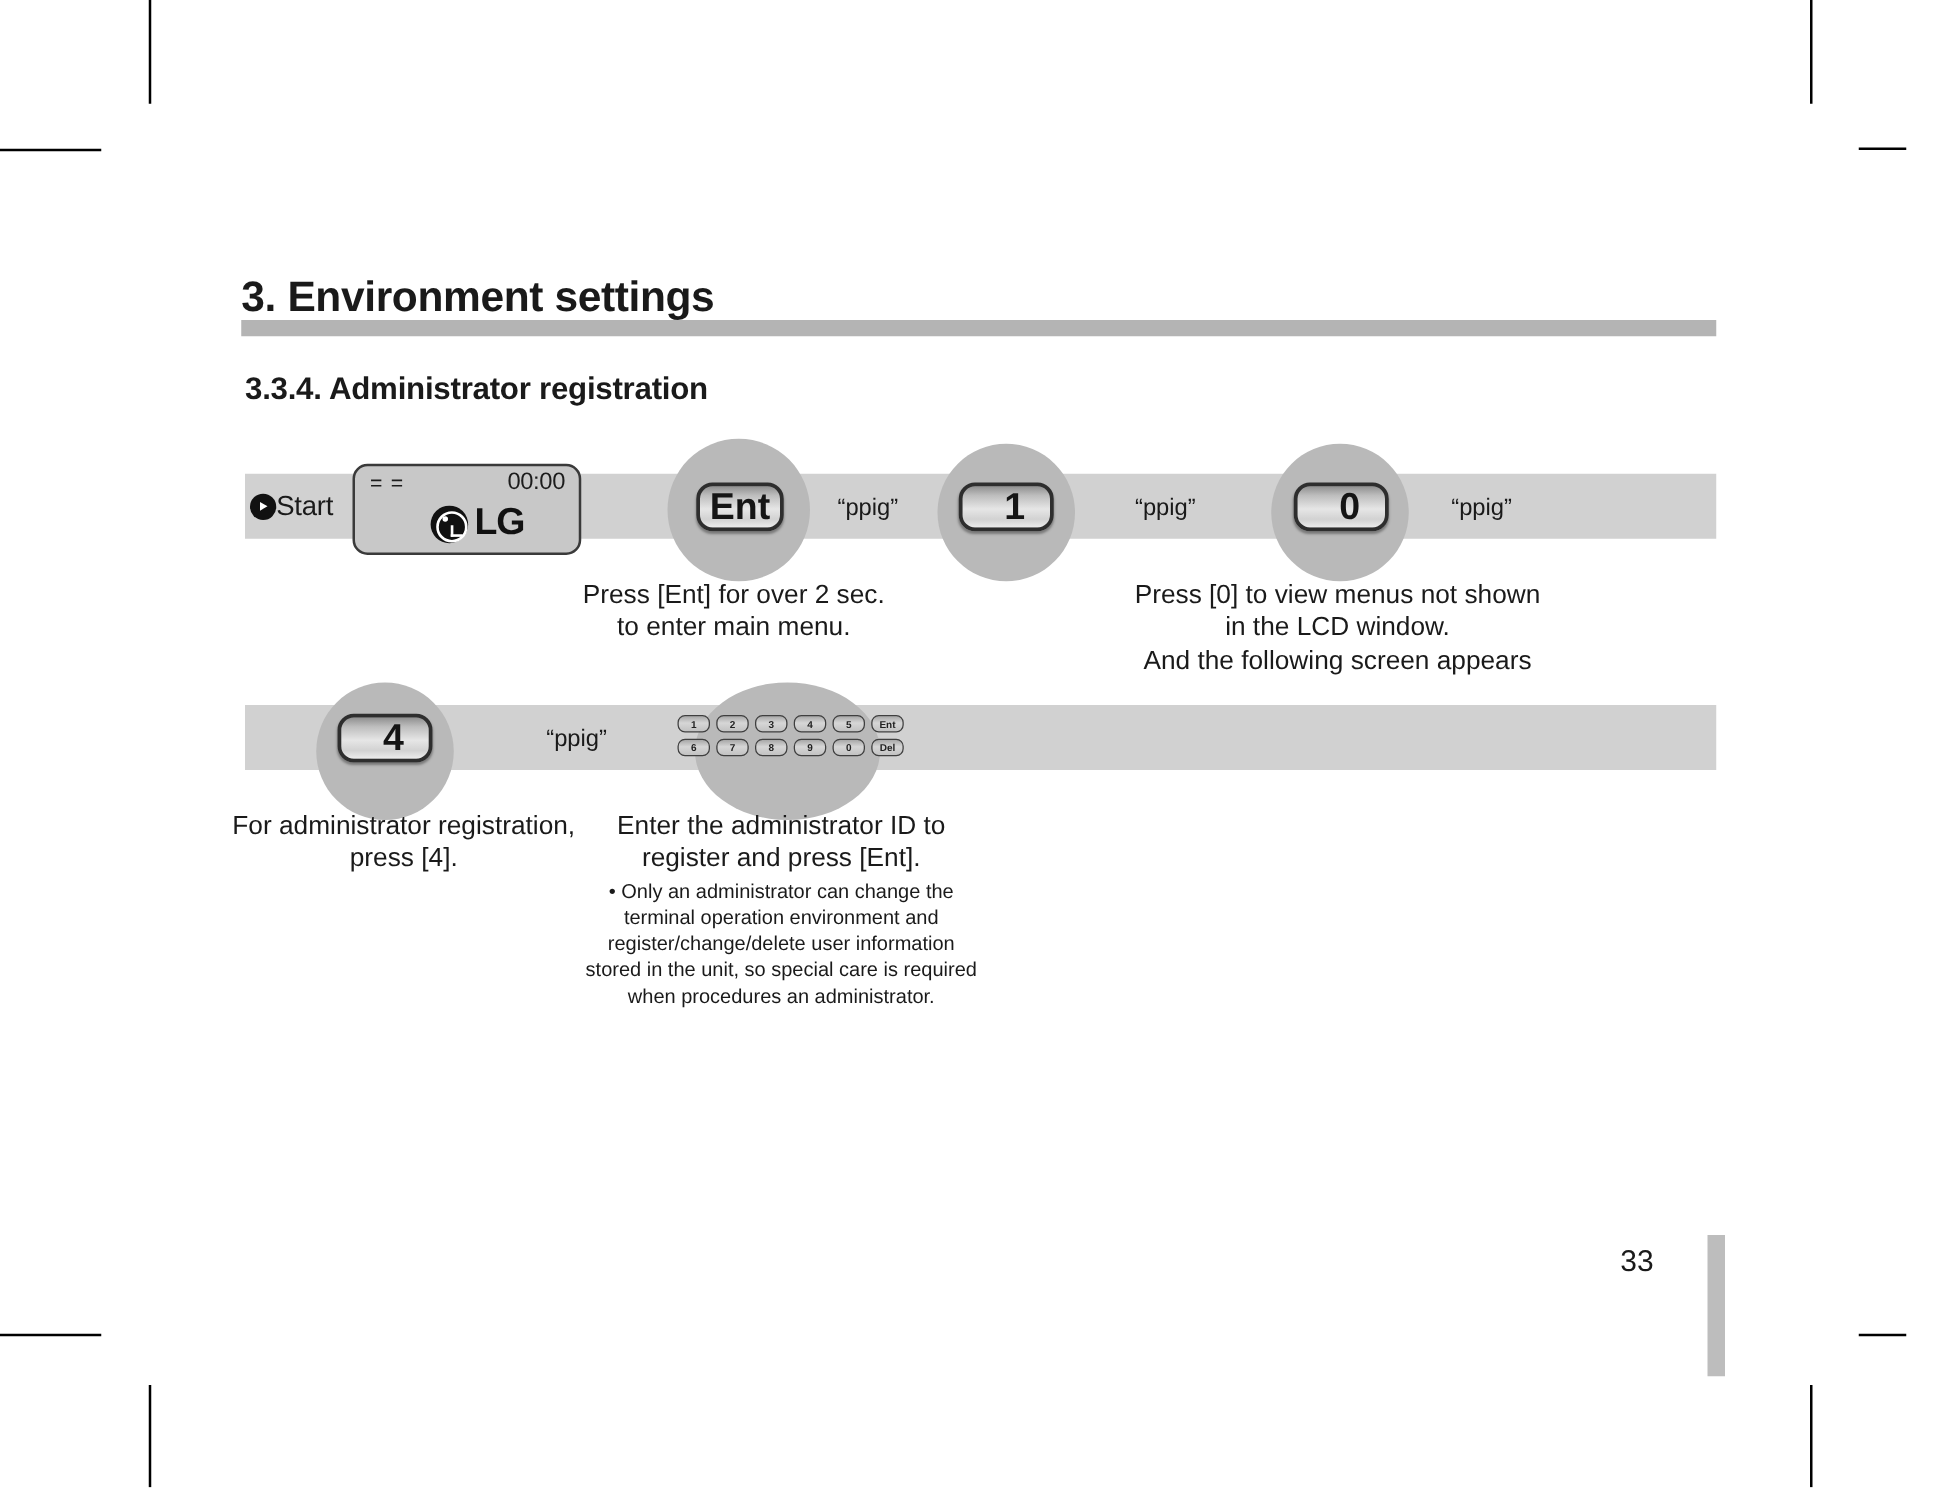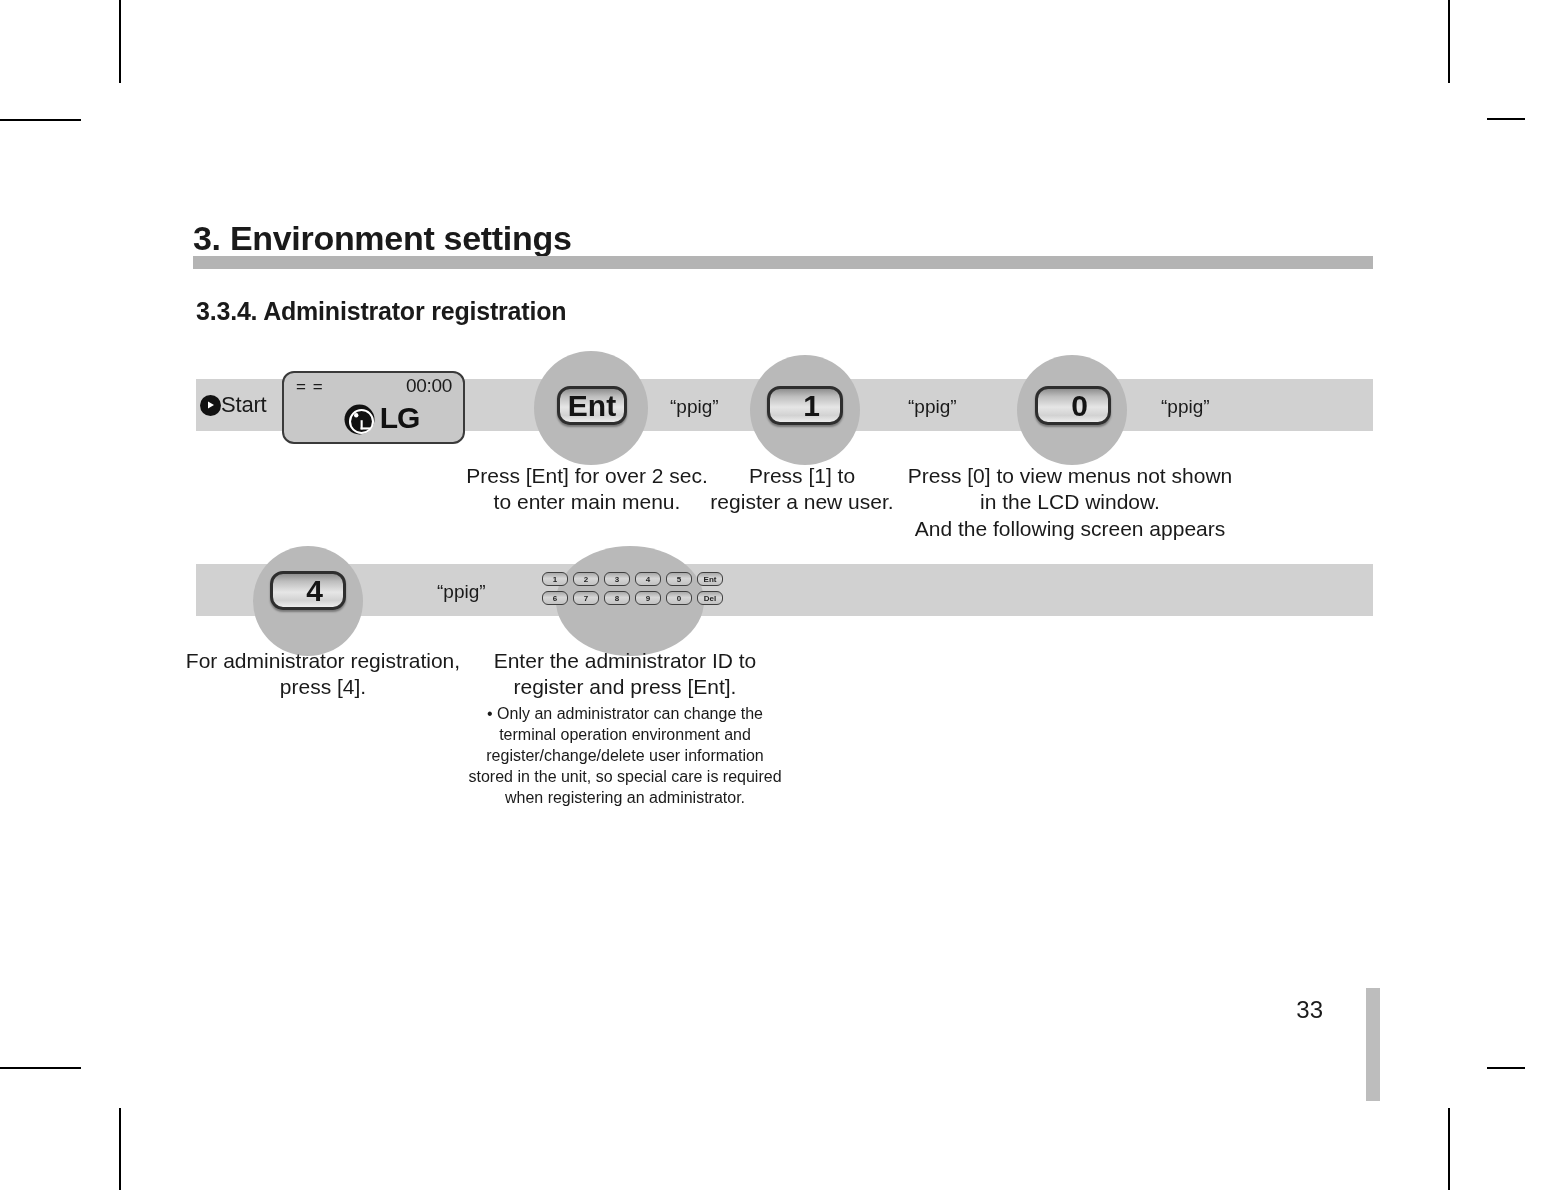--- a/index.html
+++ b/index.html
@@ -320,24 +320,20 @@
   <div class="key key-num" style="left:767px; top:386px; width:76px; height:39px;">1</div>
   <div class="ppig" style="left:908px; top:396px;">“ppig”</div>
 
   <div class="key-halo" style="left:1017px; top:355px; width:110px; height:110px;"></div>
   <div class="key key-num" style="left:1035px; top:386px; width:76px; height:39px;">0</div>
   <div class="ppig" style="left:1161px; top:396px;">“ppig”</div>
 
   <div class="caption" style="left:462px; top:463px; width:250px;">
     <div>Press [Ent] for over 2 sec.</div>
     <div>to enter main menu.</div>
-  </div>
-  <div class="caption" style="left:704px; top:463px; width:196px;">
-    <div>Press [1] to</div>
-    <div>register a new user.</div>
   </div>
   <div class="caption" style="left:907px; top:463px; width:326px;">
     <div>Press [0] to view menus not shown</div>
     <div>in the LCD window.</div>
     <div>And the following screen appears</div>
   </div>
 
   <div class="band" id="band-2"></div>
 
   <div class="key-halo" style="left:253px; top:546px; width:110px; height:110px;"></div>
@@ -370,20 +366,20 @@
     <div>press [4].</div>
   </div>
   <div class="caption" style="left:466px; top:648px; width:318px;">
     <div>Enter the administrator ID to</div>
     <div>register and press [Ent].</div>
     <div class="caption-small">
       <div>• Only an administrator can change the</div>
       <div>terminal operation environment and</div>
       <div>register/change/delete user information</div>
       <div>stored in the unit, so special care is required</div>
-      <div>when registering an administrator.</div>
+      <div>when procedures an administrator.</div>
     </div>
   </div>
 
   <div class="page-number">33</div>
   <div class="page-bar"></div>
 
 </div>
 
 </body></html>

